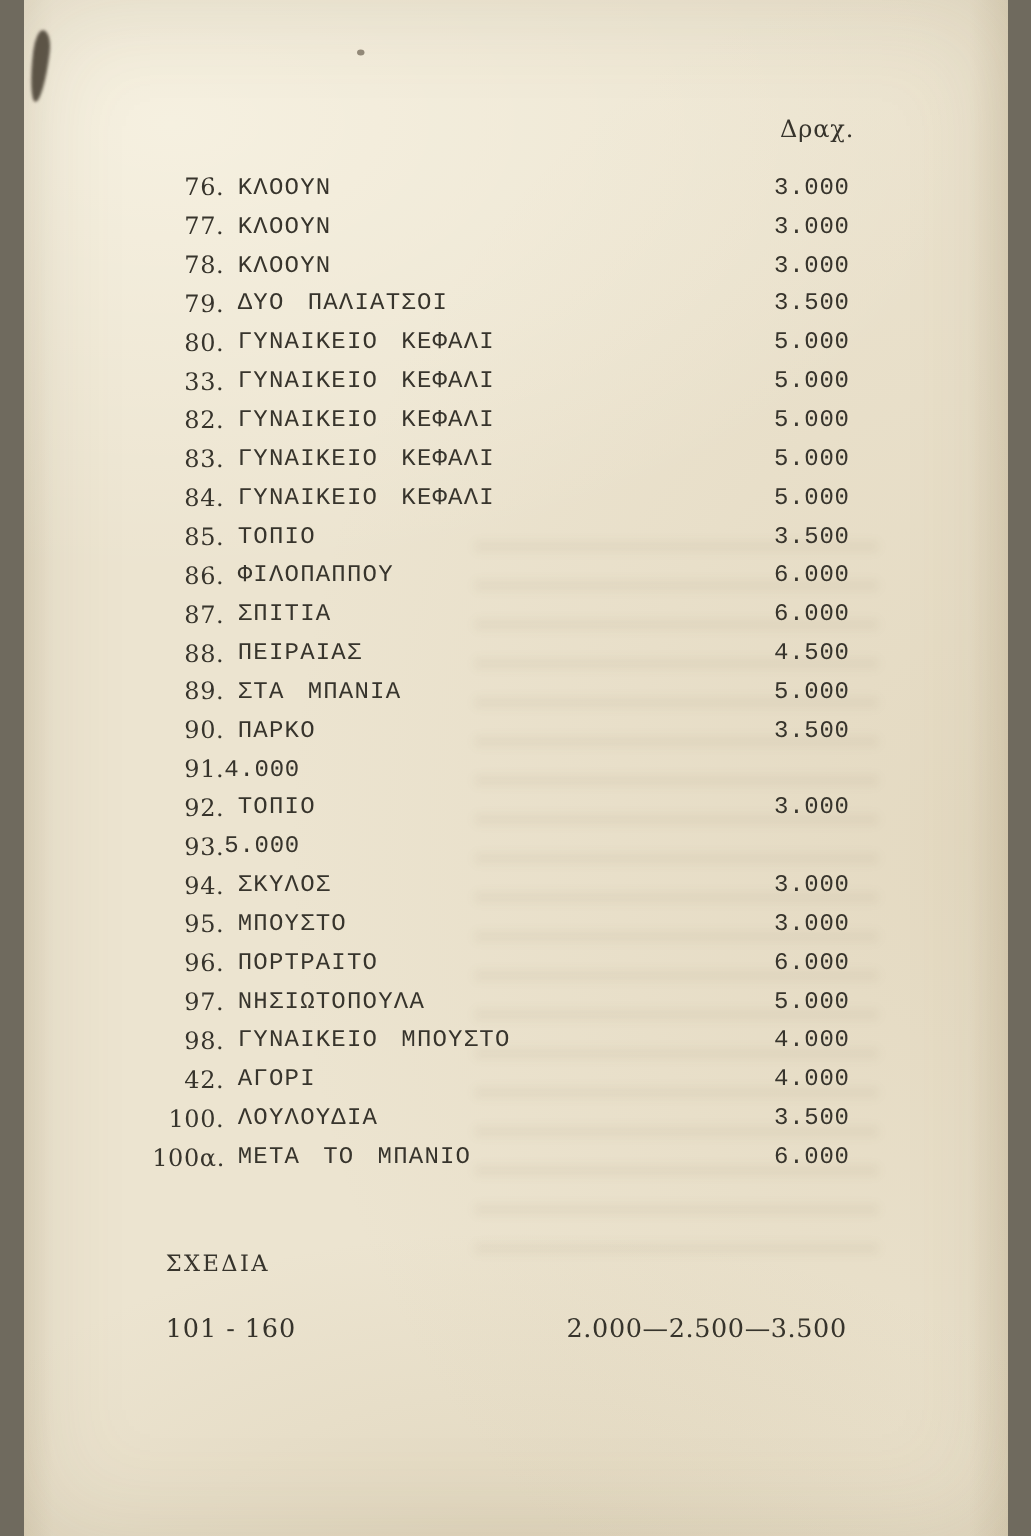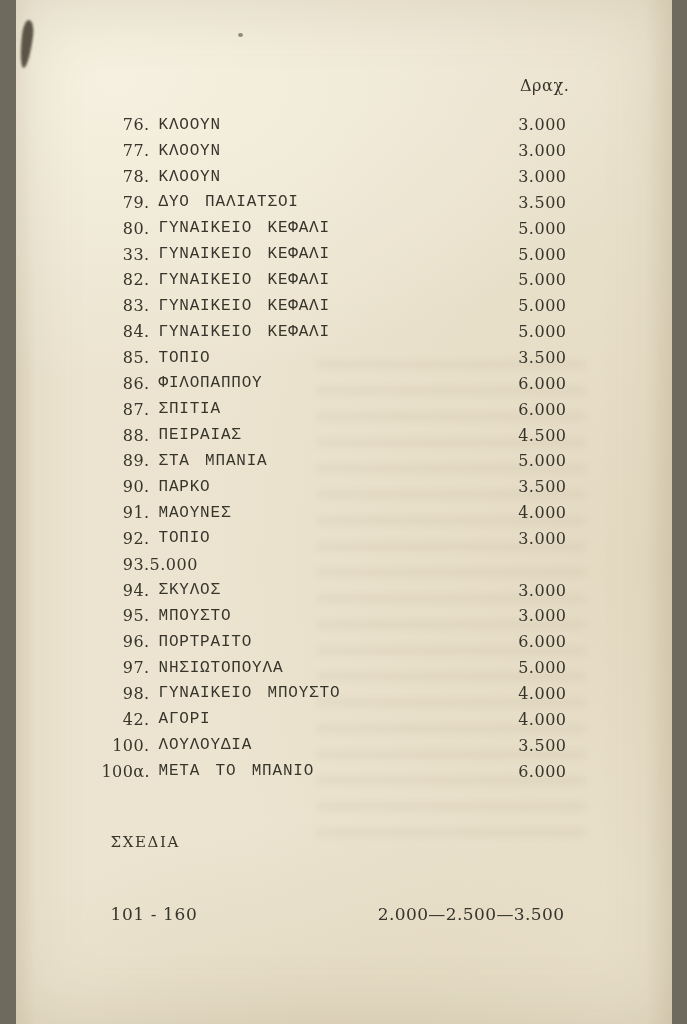--- a/index.html
+++ b/index.html
@@ -90,40 +90,41 @@
     flex: 1;
     margin-left: 9px;
     letter-spacing: 0.8px;
     word-spacing: 5px;
     white-space: nowrap;
     font-family: Liberation Mono, monospace;
   }
   .price {
     flex: none;
     letter-spacing: 0.5px;
+    font-family: Liberation Mono, monospace;
   }
   .section-title {
     position: absolute;
     left: 95px;
     top: 833px;
     font-size: 15px;
     letter-spacing: 1.6px;
   }
   .range-row {
     position: absolute;
     left: 95px;
     right: 107px;
     top: 876px;
     display: flex;
     justify-content: space-between;
     align-items: baseline;
     font-size: 17px;
   }
   .range-label { letter-spacing: 0.6px; }
-  .range-prices { letter-spacing: 0.4px; margin-top: 28px; }
+  .range-prices { letter-spacing: 0.4px; }
 </style>
 </head>
 <body>
 
 <div class="page">
 
   <div class="bleed"></div>
   <div class="corner-mark"></div>
   <div class="speck"></div>
 
@@ -215,21 +216,20 @@
   </div>
 
   <div class="row">
     <span class="num">90.</span>
     <span class="title">ΠΑΡΚΟ</span>
     <span class="price">3.500</span>
   </div>
 
   <div class="row">
     <span class="num">91.</span>
-    <span class="title">ΜΑΟΥΝΕΣ</span>
     <span class="price">4.000</span>
   </div>
 
   <div class="row">
     <span class="num">92.</span>
     <span class="title">ΤΟΠΙΟ</span>
     <span class="price">3.000</span>
   </div>
 
   <div class="row">

